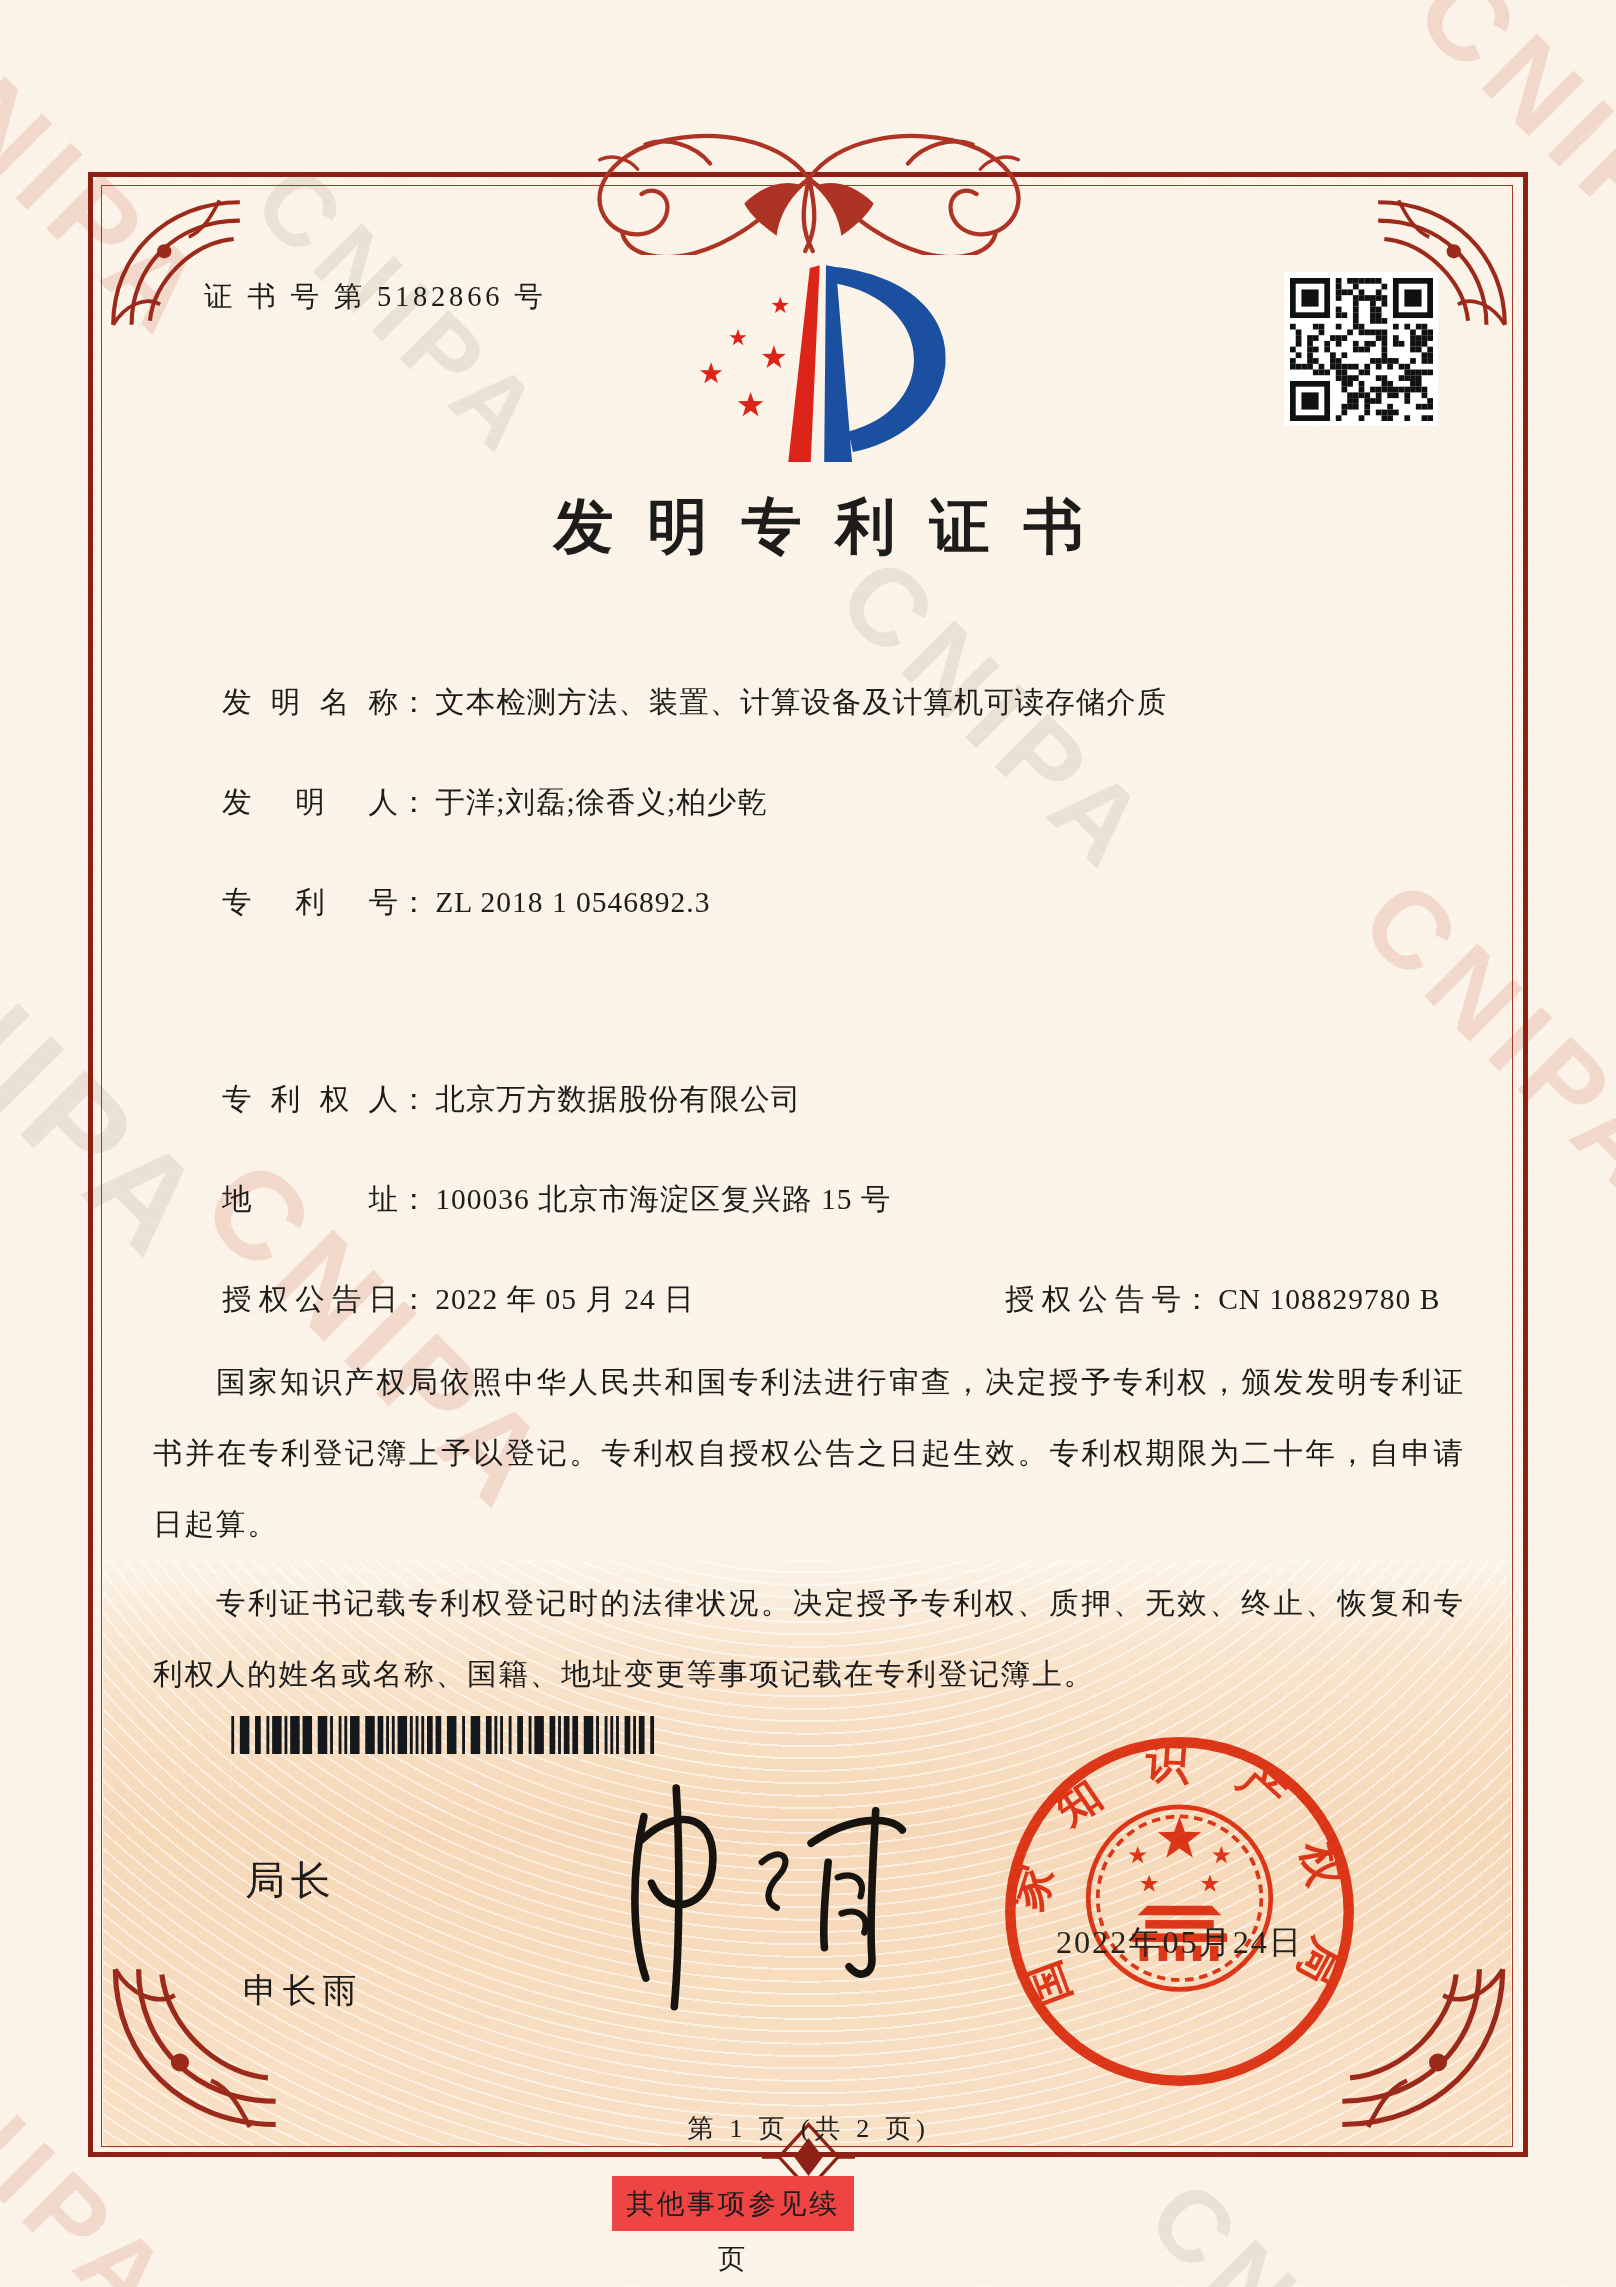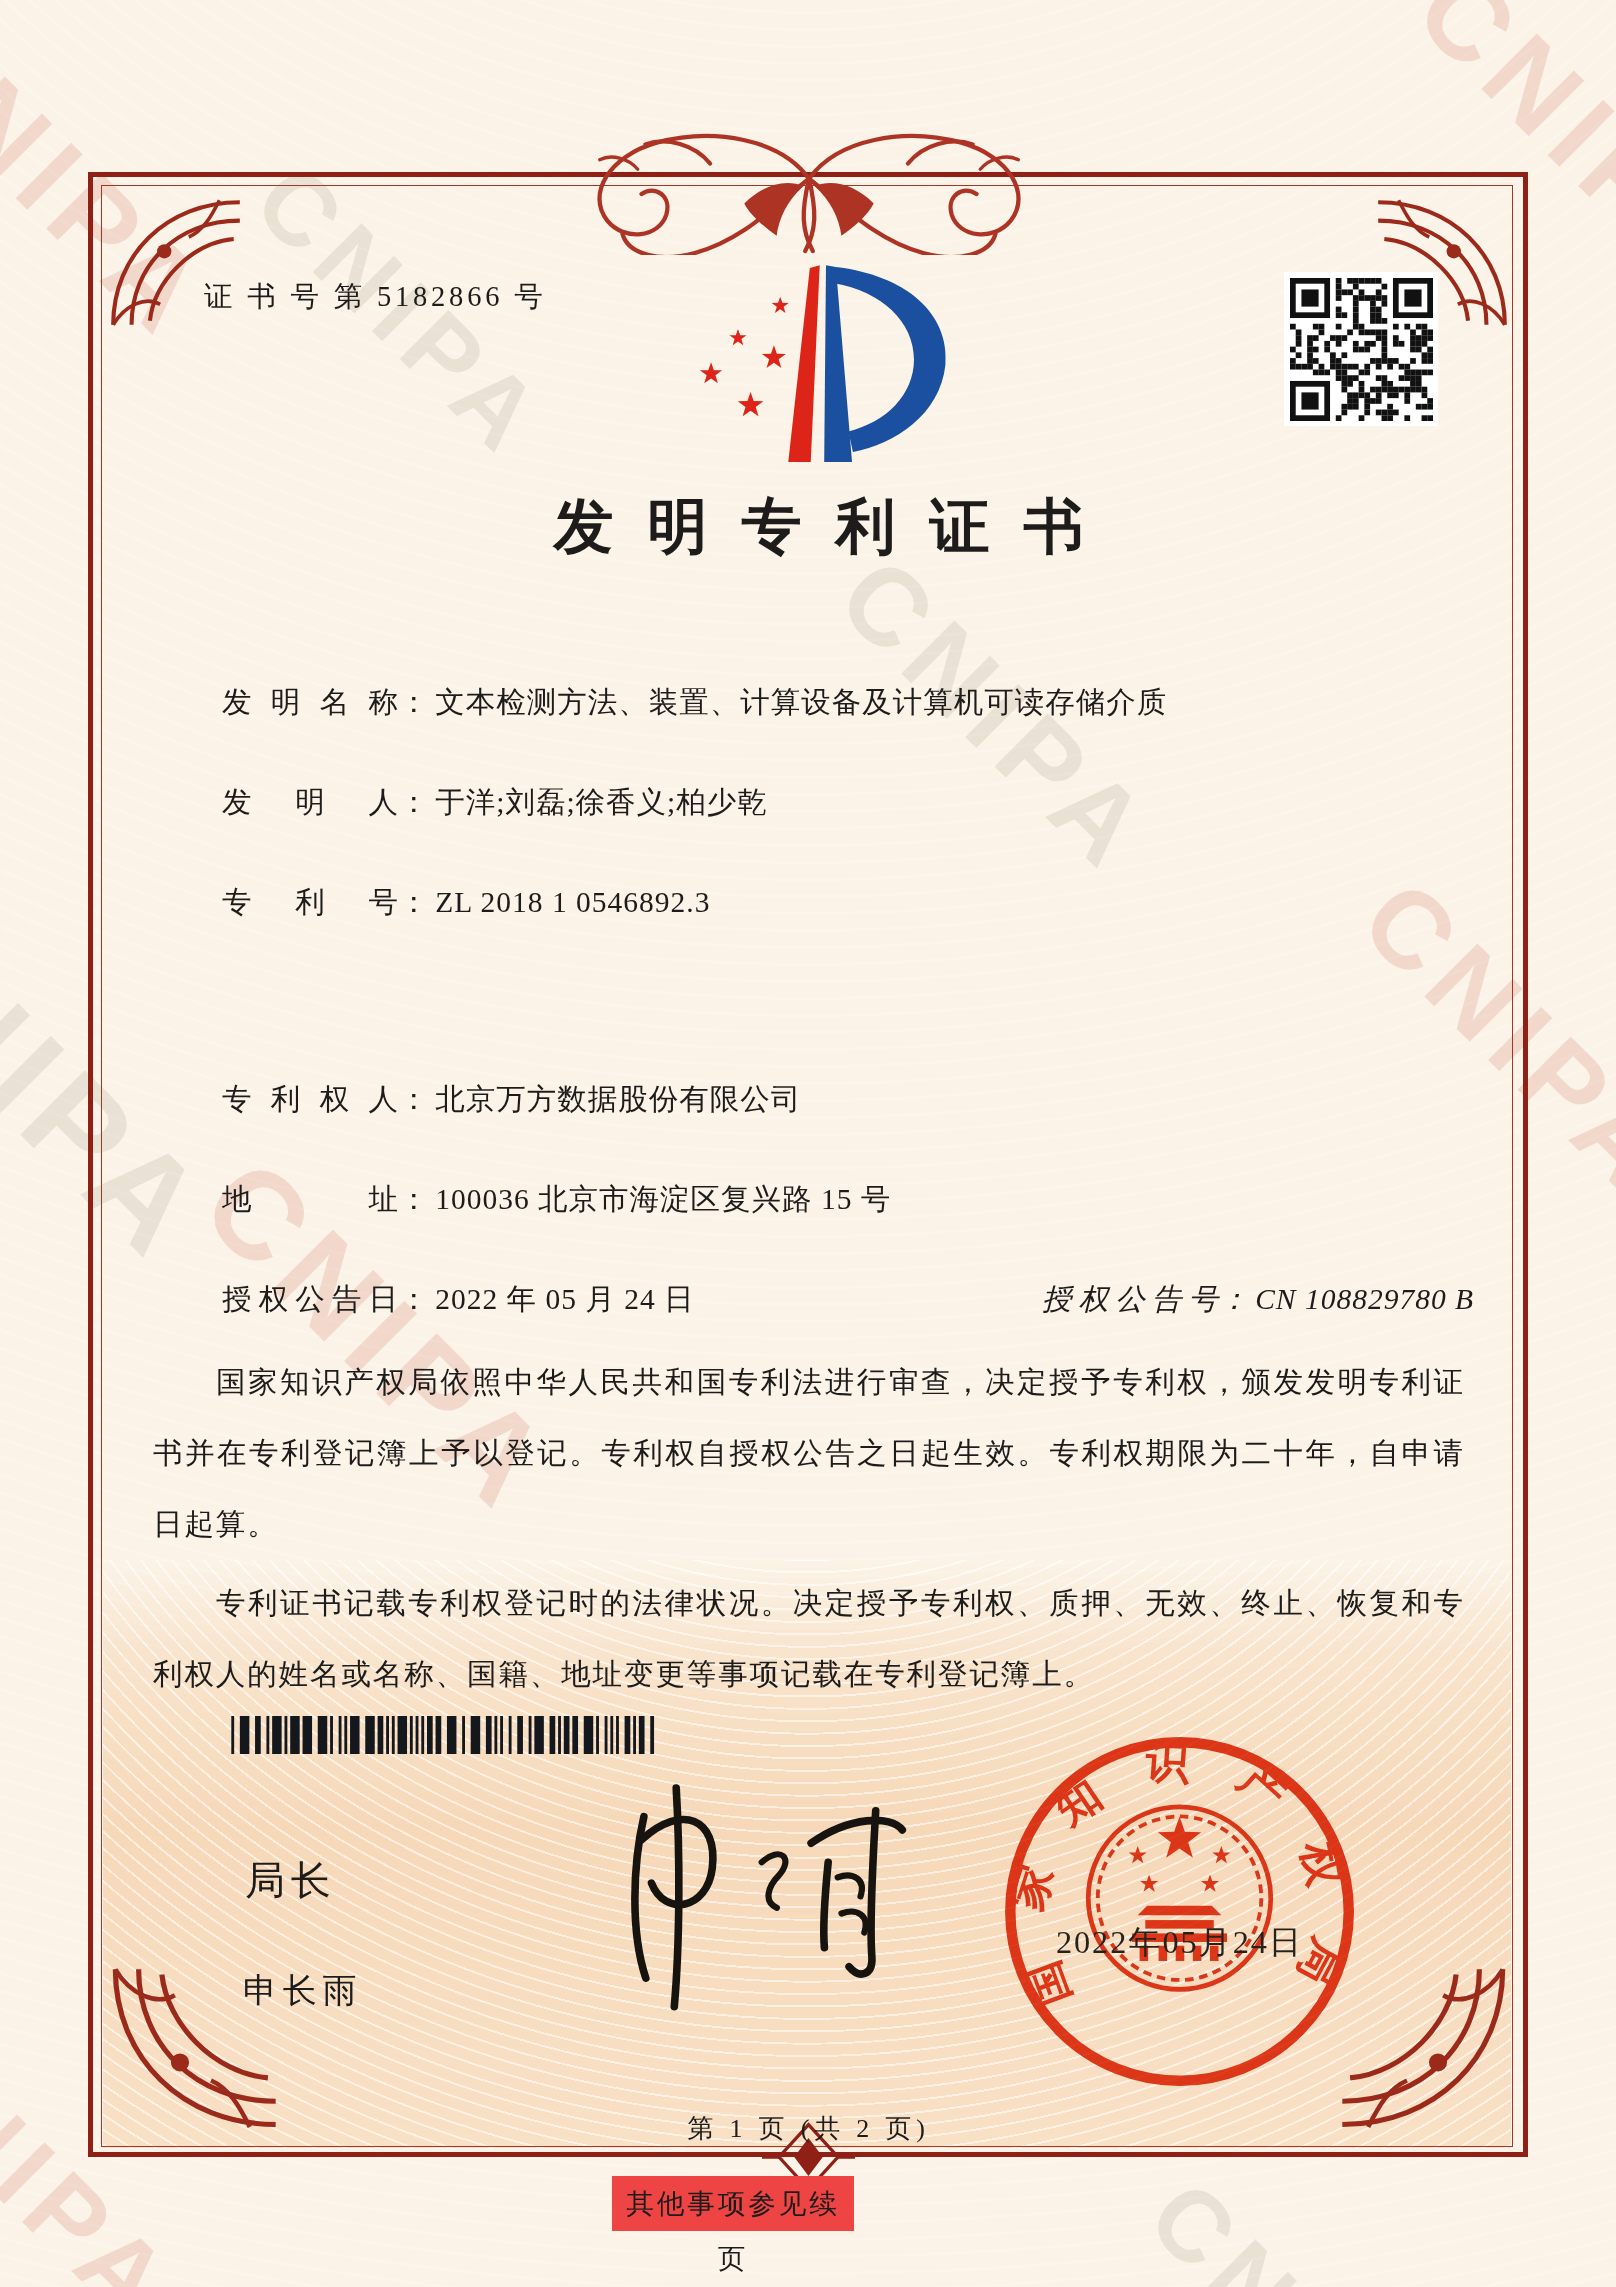--- a/index.html
+++ b/index.html
@@ -34,21 +34,21 @@
   
   .cert-no{position:absolute;left:204px;top:278px;font-size:28.5px;letter-spacing:3.8px;}
   .qr-box{position:absolute;left:1284px;top:272px;width:154px;height:154px;background:#fff;}
   .logo{position:absolute;left:673px;top:259px;}
   .title{position:absolute;left:0;right:0;top:487px;text-align:center;
          font-size:60px;font-weight:bold;letter-spacing:34px;text-indent:34px;padding-left:20px;}
   
   .field{position:absolute;left:222px;font-size:29.5px;letter-spacing:1px;white-space:nowrap;}
   .flabel{display:inline-block;width:177px;text-align:justify;text-align-last:justify;vertical-align:bottom;}
   .fcolon{display:inline-block;margin-right:5.7px;}
-  .grant-no{position:absolute;left:820px;top:0;font-style:italic;}
+  .grant-no{position:absolute;left:783px;top:0;}
   
   .body-text{position:absolute;left:145px;top:1339px;width:1328px;font-size:29.5px;line-height:71px;
              letter-spacing:1.9px;text-align:justify;}
   .body-text p{margin:8px;text-indent:63px;}
   
   .barcode{position:absolute;left:231px;top:1716px;}
   
   .signer-title{position:absolute;left:245px;top:1853px;font-size:40px;letter-spacing:5.7px;}
   .signer-name{position:absolute;left:243px;top:1933px;font-size:34px;letter-spacing:5.7px;margin-top:35px;}
   .signature{position:absolute;left:585px;top:1771px;}

